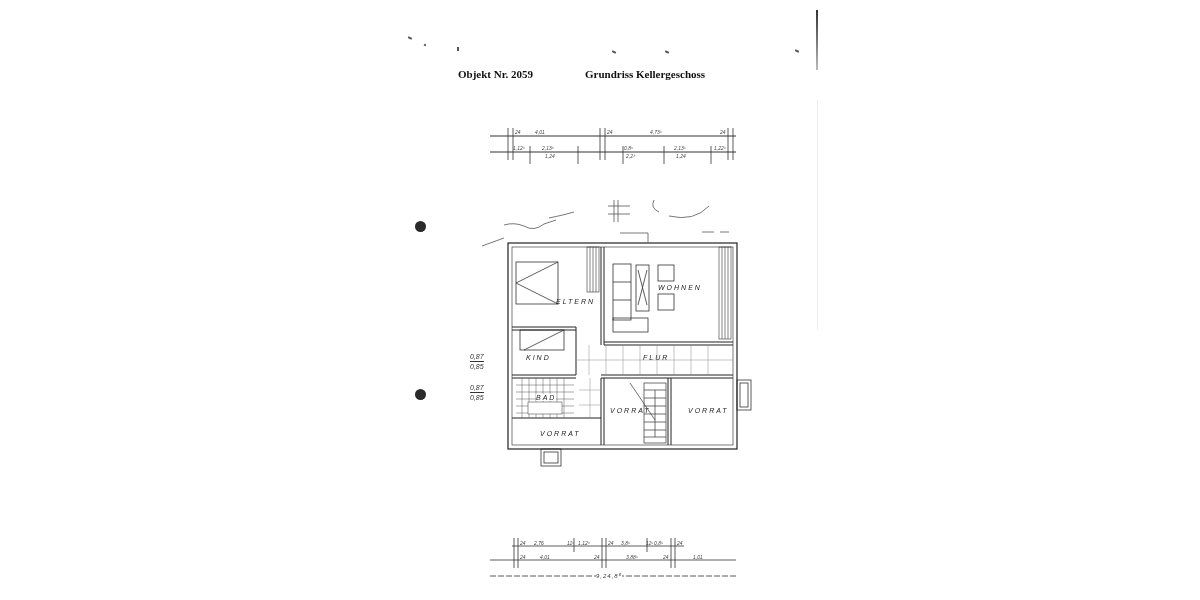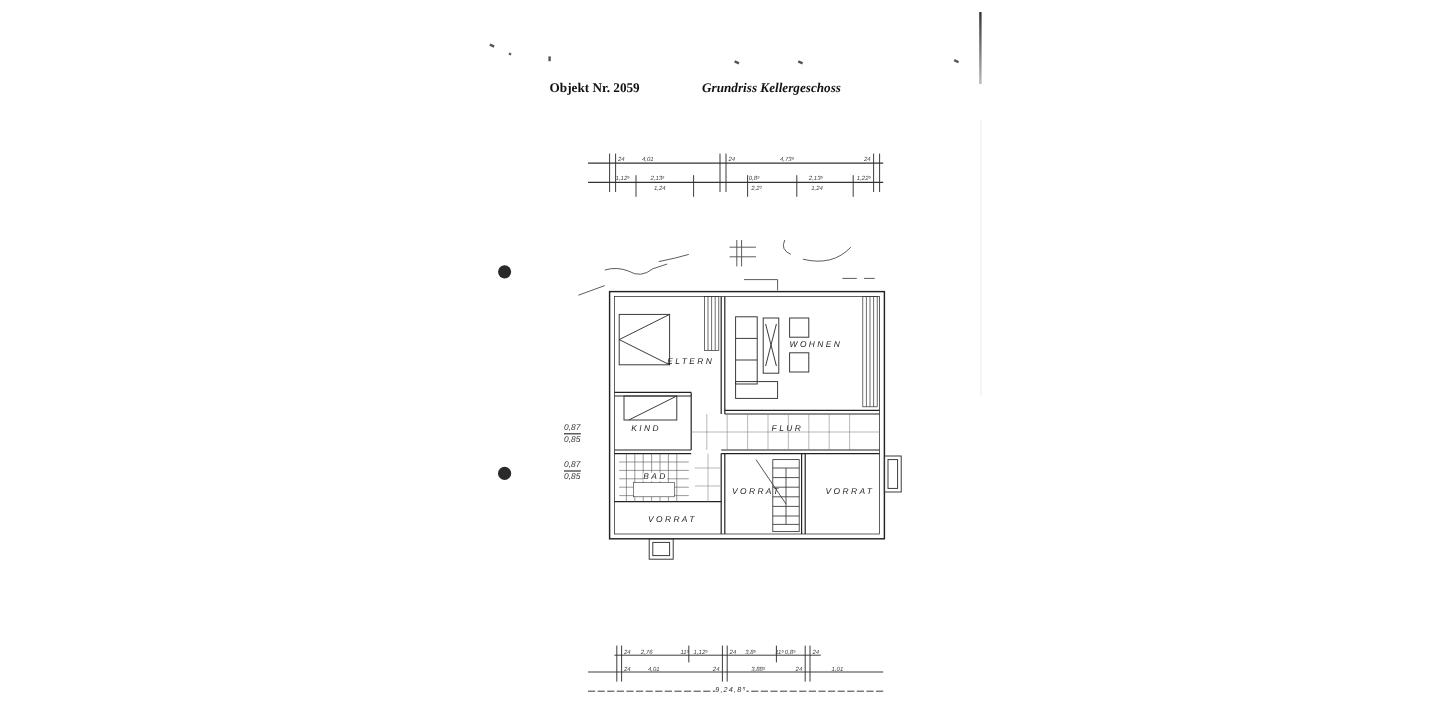--- a/index.html
+++ b/index.html
@@ -47,21 +47,21 @@
   <div class="speck" style="left:661px;top:51px;"></div>
   <div class="speck" style="left:791px;top:50px;"></div>
 
   <div class="edge-line"></div>
   <div class="edge-line2"></div>
 
   <div class="punch-hole" style="left:411px;top:221px;"></div>
   <div class="punch-hole" style="left:411px;top:389px;"></div>
 
   <div class="header-text" style="left:454px;">Objekt Nr. 2059</div>
-  <div class="header-text" style="left:581px;font-style:italic;">Grundriss Kellergeschoss</div>
+  <div class="header-text" style="left:581px;">Grundriss Kellergeschoss</div>
 
   <svg width="1200" height="600" style="position:absolute;left:0;top:0;" xmlns="http://www.w3.org/2000/svg">
     <g stroke="#333" fill="none" stroke-width="1">
 
       <line x1="486" y1="136" x2="732" y2="136"></line>
       <line x1="486" y1="152" x2="732" y2="152"></line>
       <g stroke-width="0.8">
         <line x1="504" y1="128" x2="504" y2="160"></line>
           <line x1="509" y1="128" x2="509" y2="160"></line>
         <line x1="596" y1="128" x2="596" y2="160"></line>

